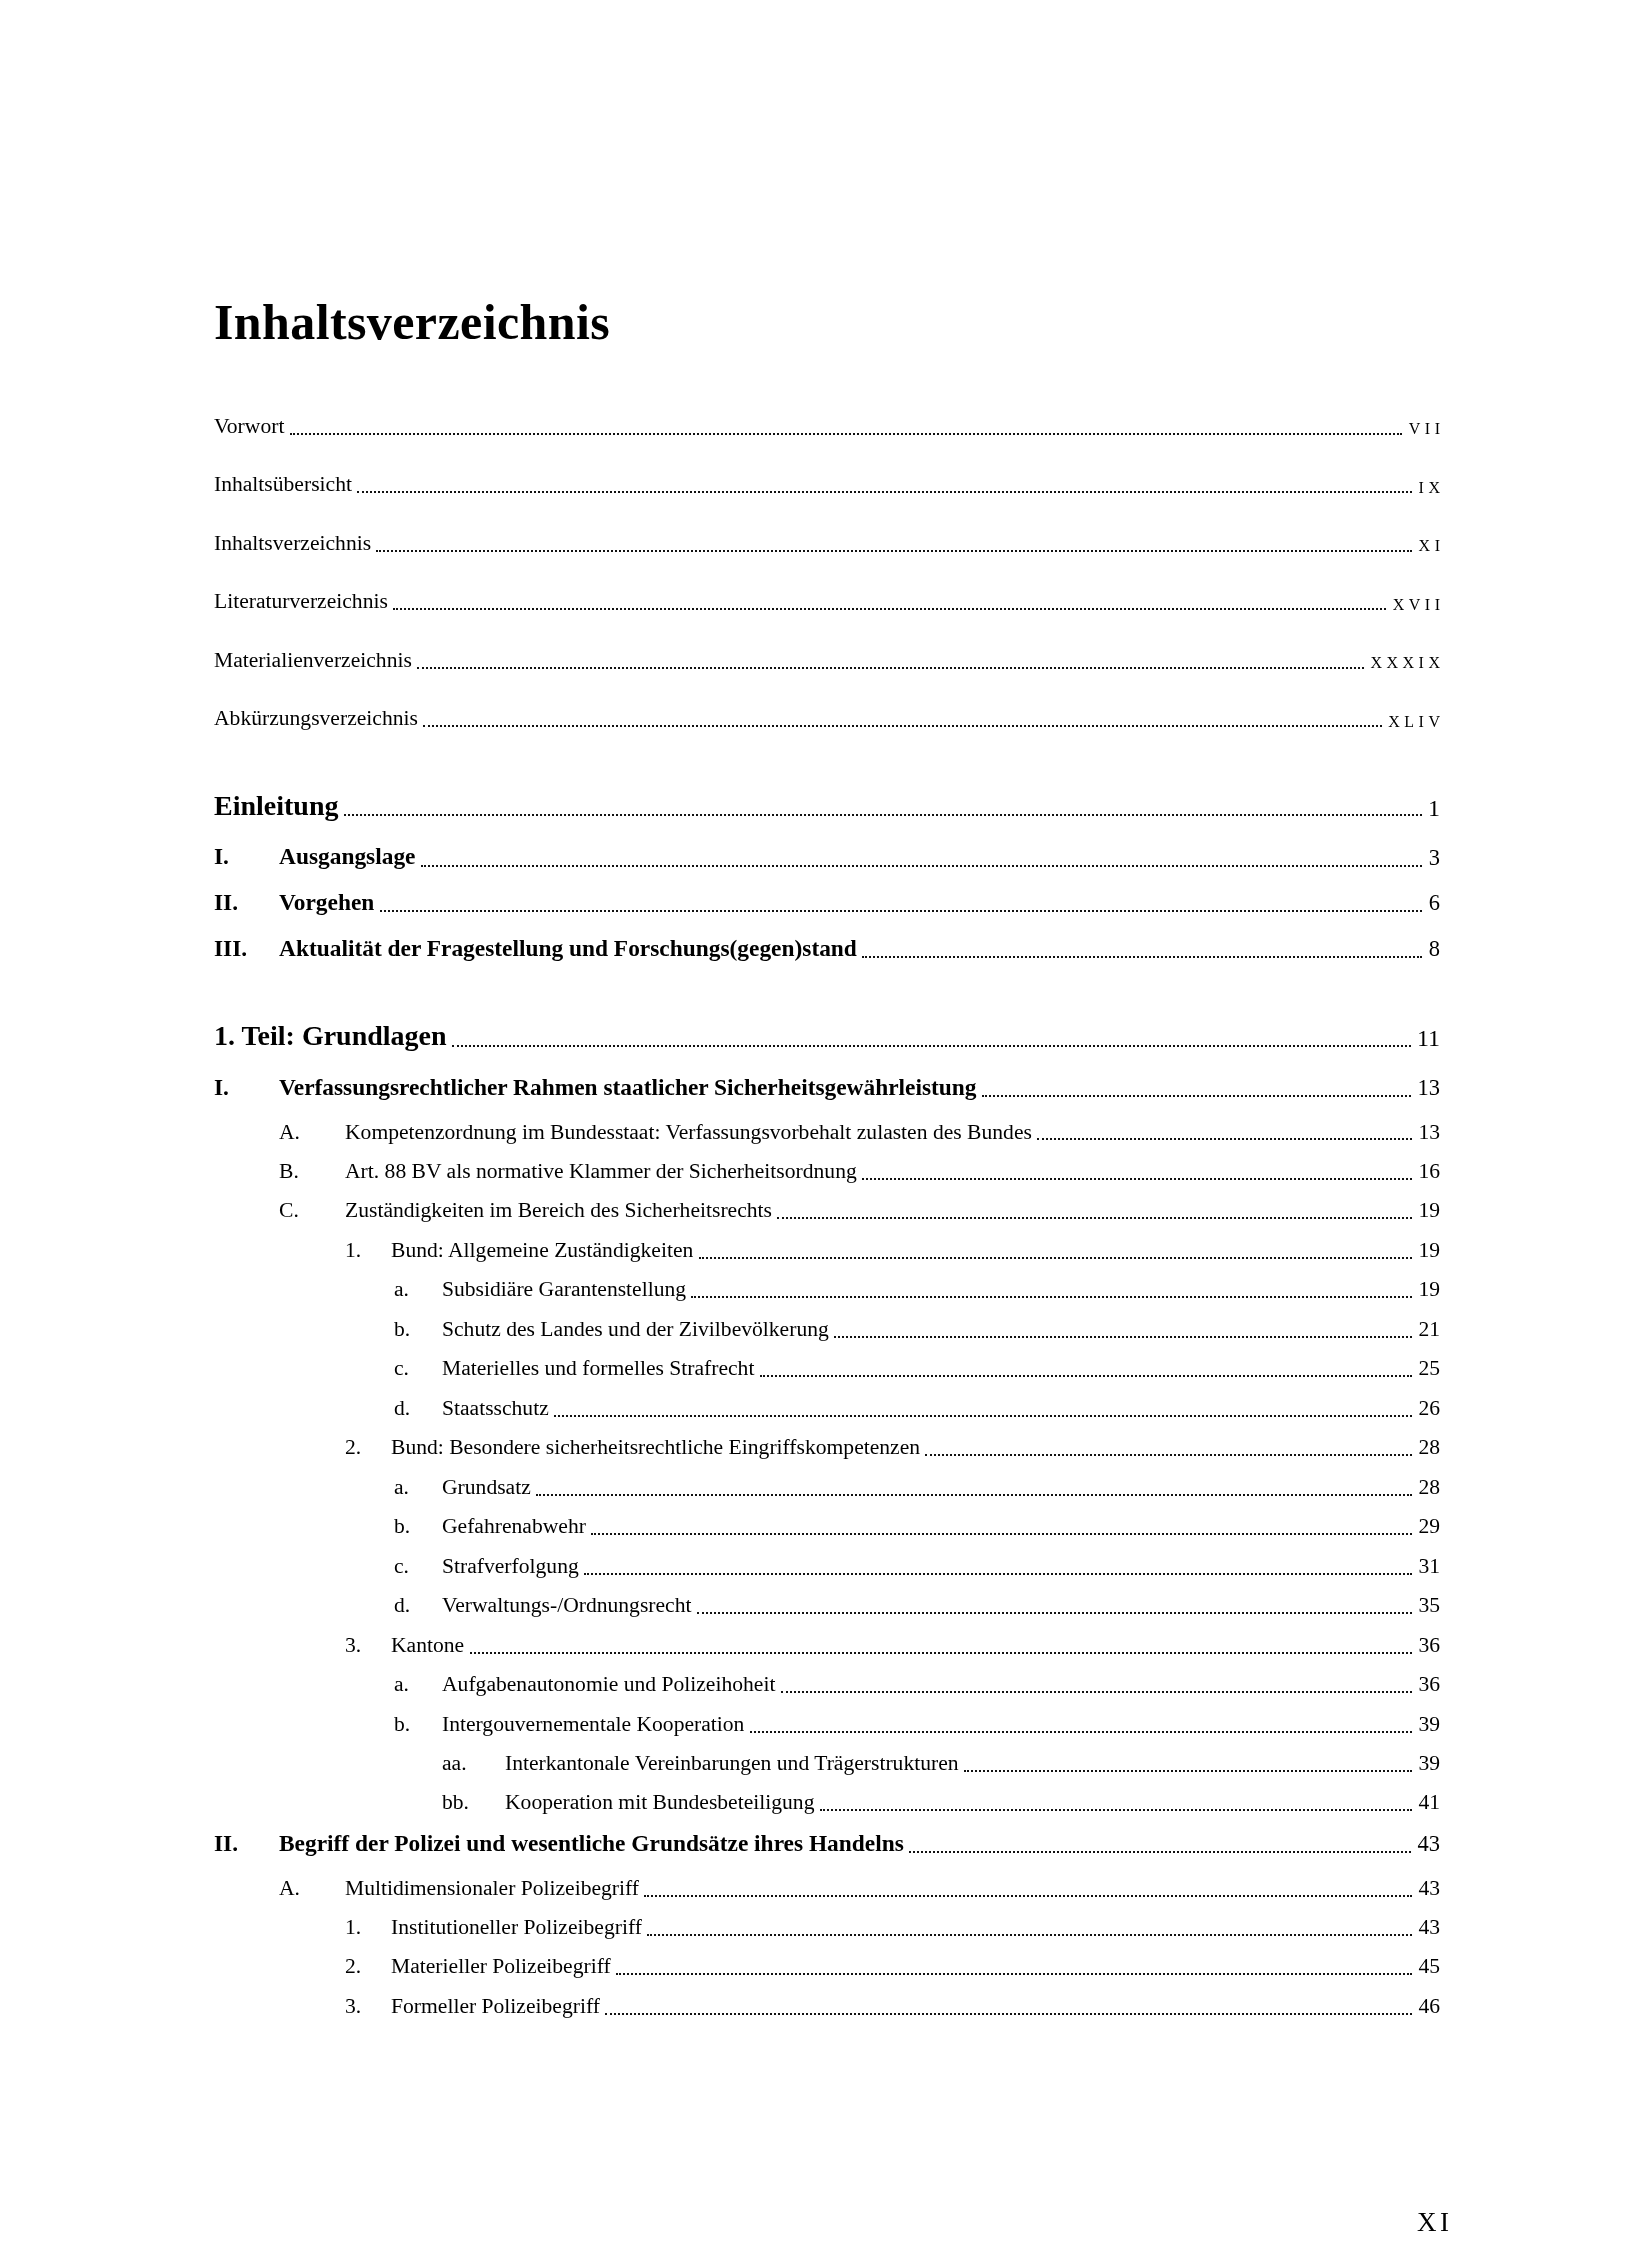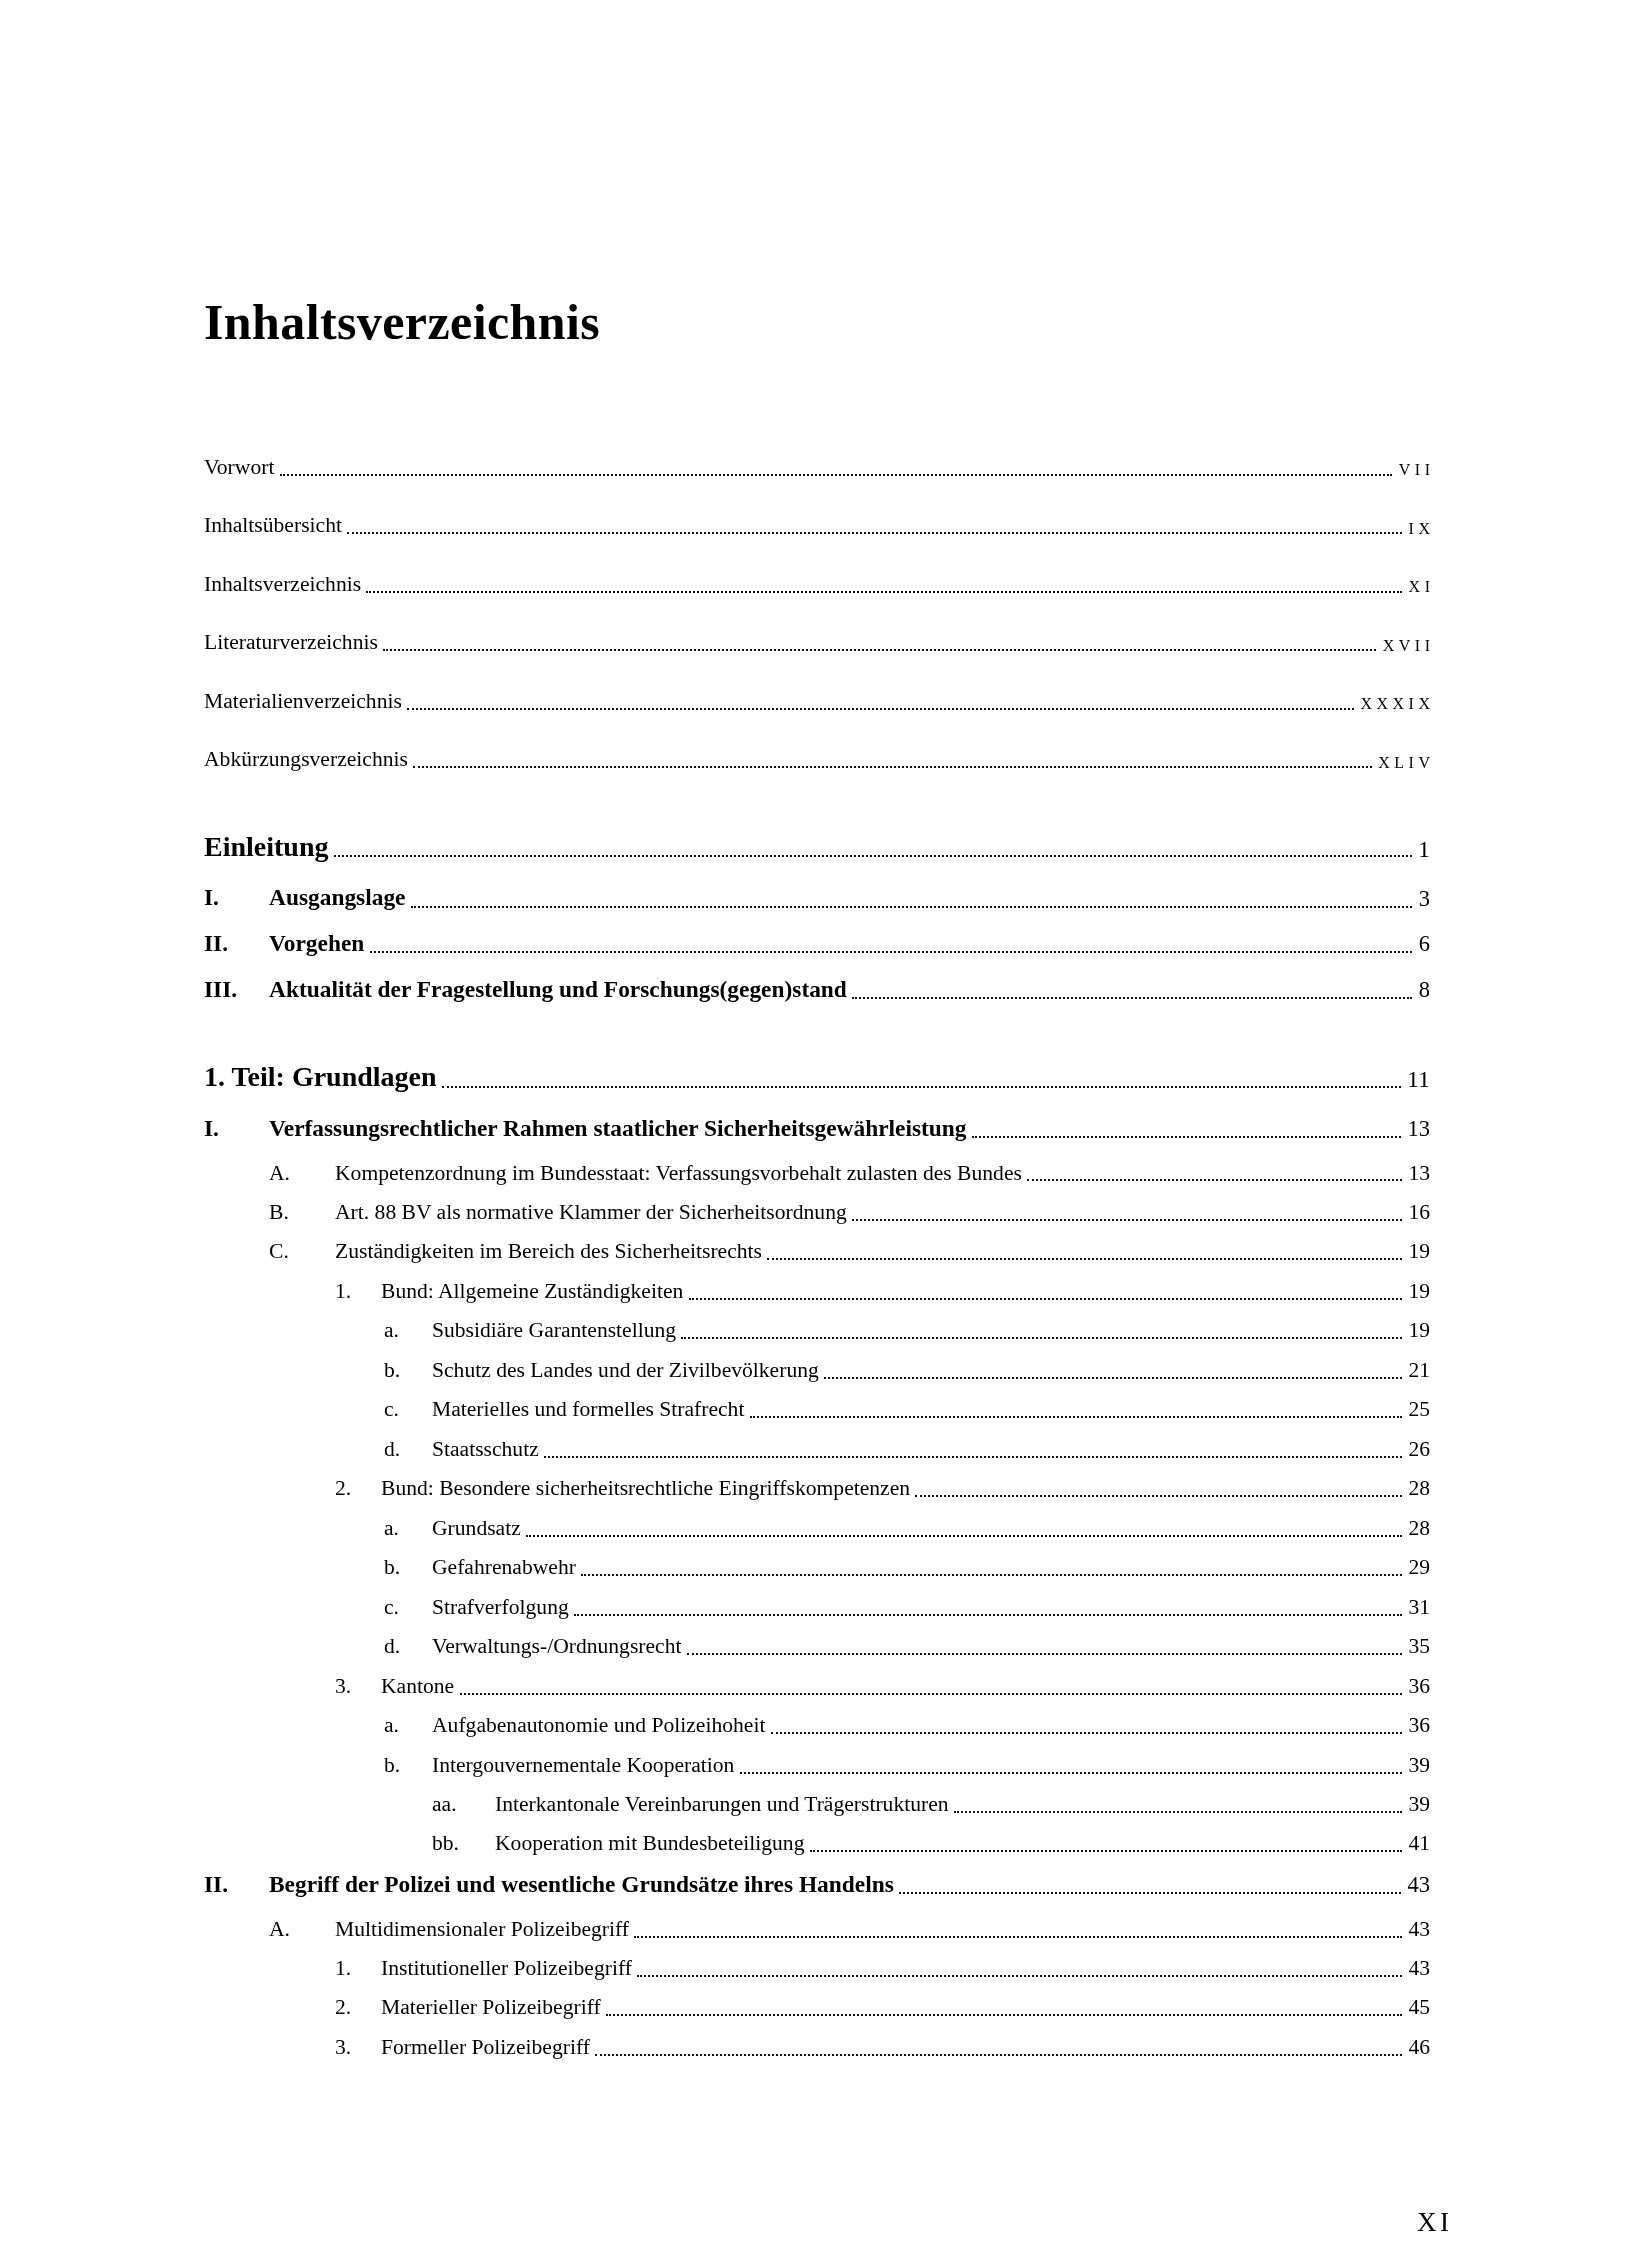--- a/index.html
+++ b/index.html
@@ -7,32 +7,32 @@
     width: 1647px;
     height: 2392px;
     background: #ffffff;
     color: #000000;
     font-family: "Liberation Serif", "DejaVu Serif", serif;
     position: relative;
     overflow: hidden;
   }
   .page {
     position: absolute;
-    left: 204px;
+    left: 214px;
     top: 297px;
     width: 1226px;
   }
   .title {
     font-size: 50px;
     font-weight: 700;
     line-height: 1;
     margin: 0;
     letter-spacing: 0.4px;
   }
-  .toc { margin-top: 108px; }
+  .toc { margin-top: 67px; }
 
   .row {
     display: flex;
     align-items: flex-end;
     font-size: 21.6px;
     line-height: 1.18;
     margin-bottom: 14px;
     white-space: nowrap;
   }
   .marker { flex: 0 0 auto; }

